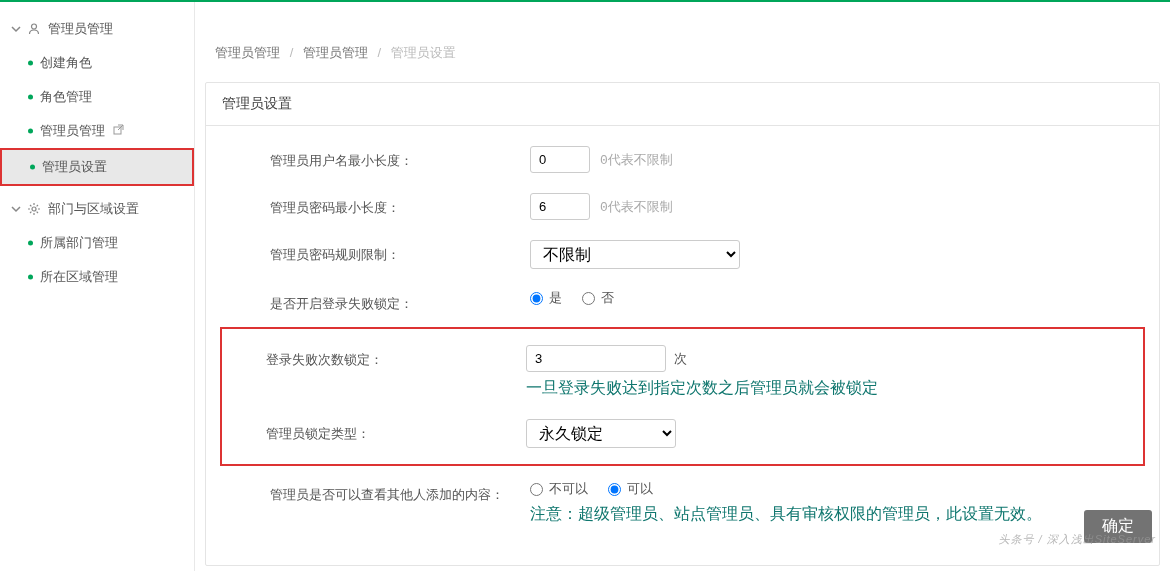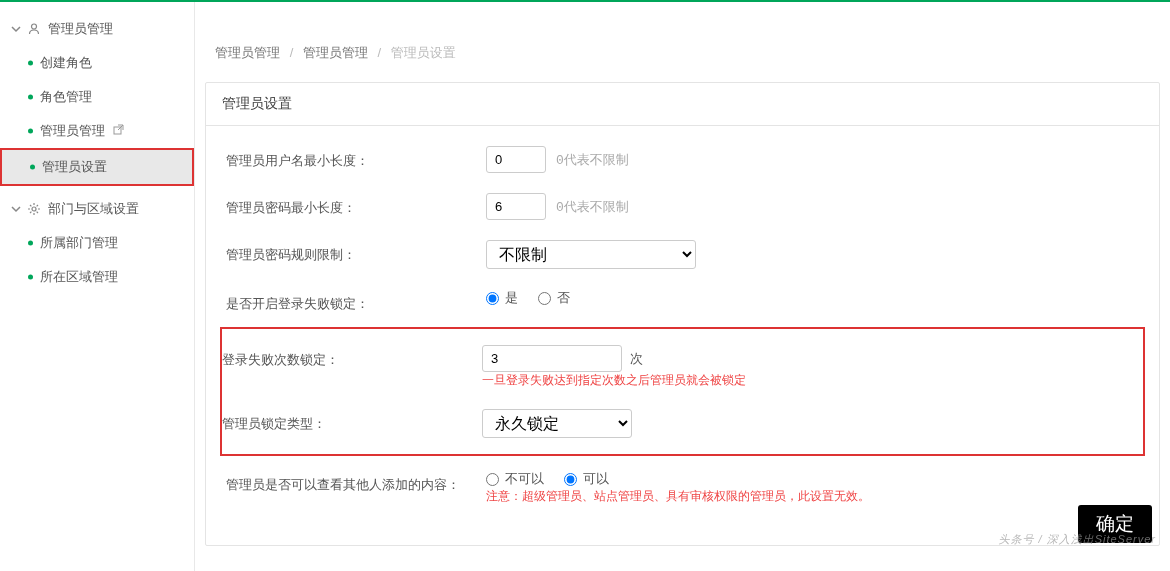--- a/index.html
+++ b/index.html
@@ -17,33 +17,33 @@
 .side-items li .ext-icon { margin-left: 4px; color:#999; }
 .red-box { border: 2px solid #d33; }
 .content { flex: 1; background: #fff; position: relative; }
 .breadcrumb { padding: 10px 20px; color: #777; font-size: 13px; margin-top: 32px; }
 .breadcrumb .sep { margin: 0 6px; color: #bbb; }
 .breadcrumb .cur { color: #bbb; }
 .panel { margin: 10px 10px 0 10px; border: 1px solid #e4e4e4; border-radius: 2px; }
 .panel-head { padding: 12px 16px; border-bottom: 1px solid #e4e4e4; font-size: 14px; color: #444; }
 .panel-body { padding: 10px 20px 30px 20px; }
 .row { display: flex; align-items: flex-start; padding: 10px 0; }
-.row .lbl { width: 260px; padding-top: 6px; color: #555; }
+.row .lbl { width: 260px; padding-top: 6px; color: #555; margin-left: 44px; }
 .row .ctrl { flex: 1; display: flex; align-items: center; flex-wrap: wrap; }
 input.txt { border: 1px solid #ccc; border-radius: 3px; padding: 5px 8px; font-size: 13px; width: 60px; }
 input.txt.wide { width: 140px; }
 select.sel { border: 1px solid #ccc; border-radius: 3px; padding: 4px 8px; font-size: 16px; background: #fff; }
 select.sel.w200 { width: 210px; }
 select.sel.w150 { width: 150px; }
 .hint { margin-left: 10px; color: #aaa; font-family: Liberation Mono, monospace; }
-.subhint { margin-top: 0; color: #ef4444; font-size: 12px; width:100%; }
+.subhint { margin-top: 6px; color: #0f766e; font-size: 16px; width:100%; }
 .radio-wrap { display: inline-flex; align-items: center; margin-right: 20px; }
 .radio-wrap input { margin-right: 6px; }
 .highlight-box { border: 2px solid #d33; padding: 6px 0; margin: 4px -6px; }
-.btn-primary { position: absolute; right: 18px; bottom: 28px; background: #000000; color: #fff; border: none; padding: 6px 18px; border-radius: 3px; font-size: 19px; cursor: pointer; }
+.btn-primary { position: absolute; right: 18px; bottom: 28px; background: #737373; color: #fff; border: none; padding: 6px 18px; border-radius: 3px; font-size: 16px; cursor: pointer; }
 .watermark { position: absolute; right: 14px; bottom: 24px; color: #999; font-size: 11px; letter-spacing: 1px; pointer-events:none; opacity:.7; font-style:italic;}
 svg { display:block; }
 </style>
 </head>
 <body>
 
 <div class="container">
 
   <div class="sidebar">
     <div class="side-group">

